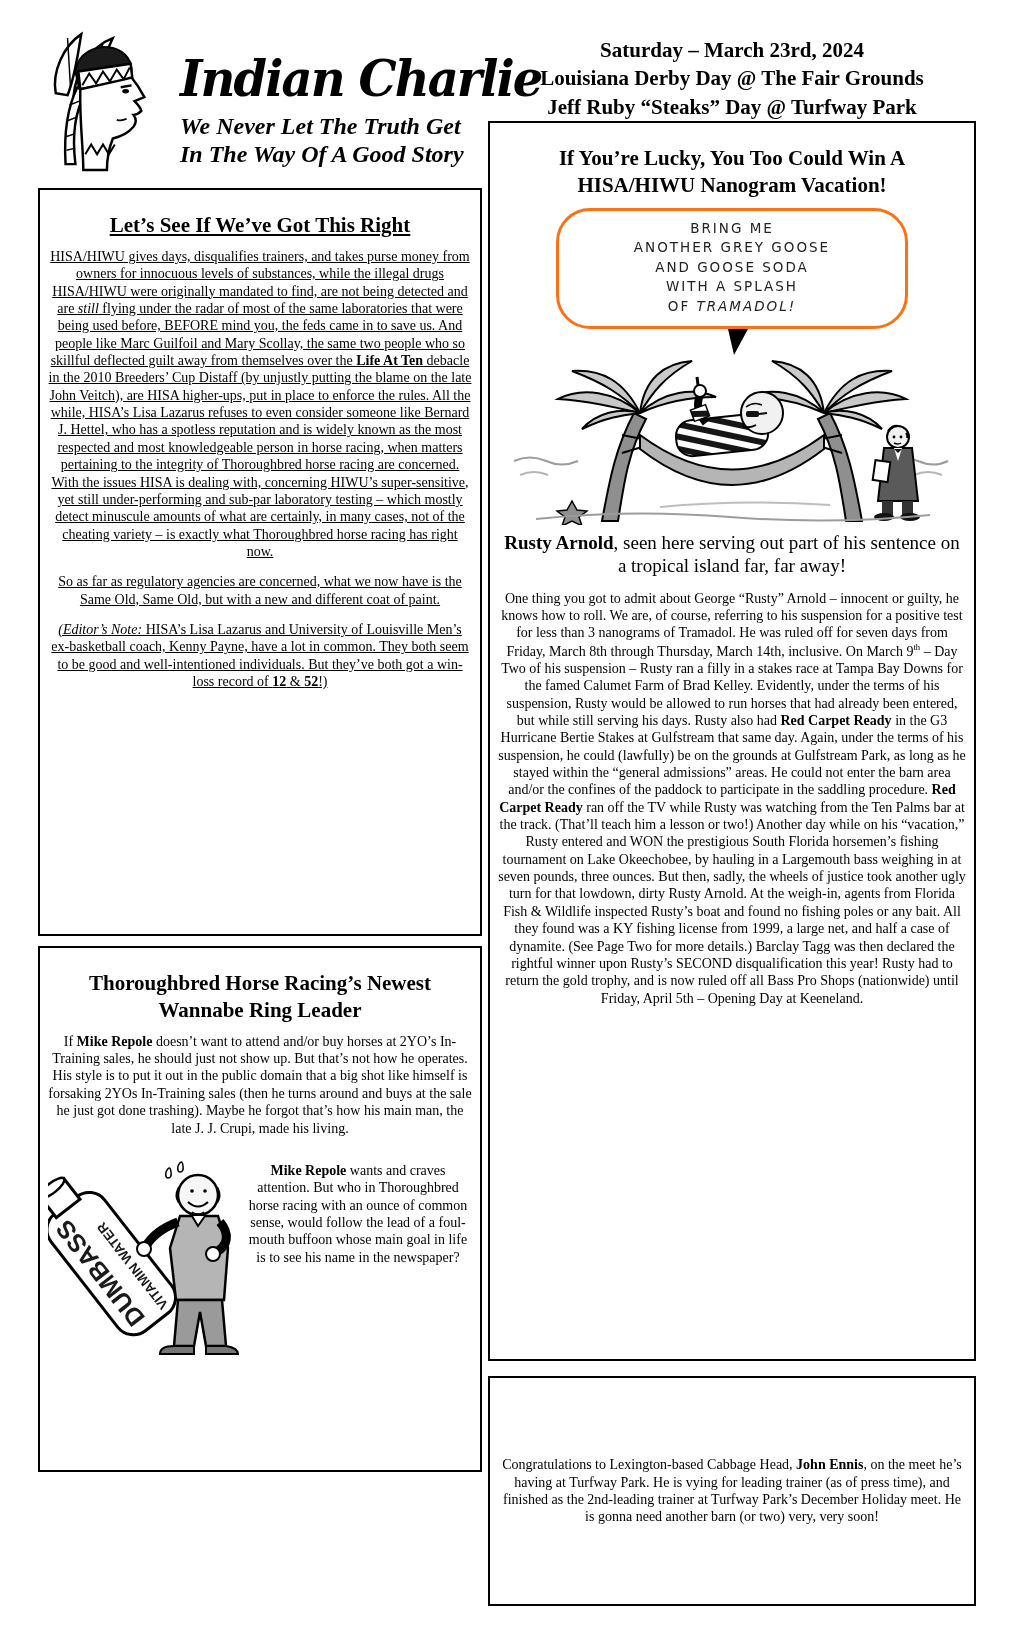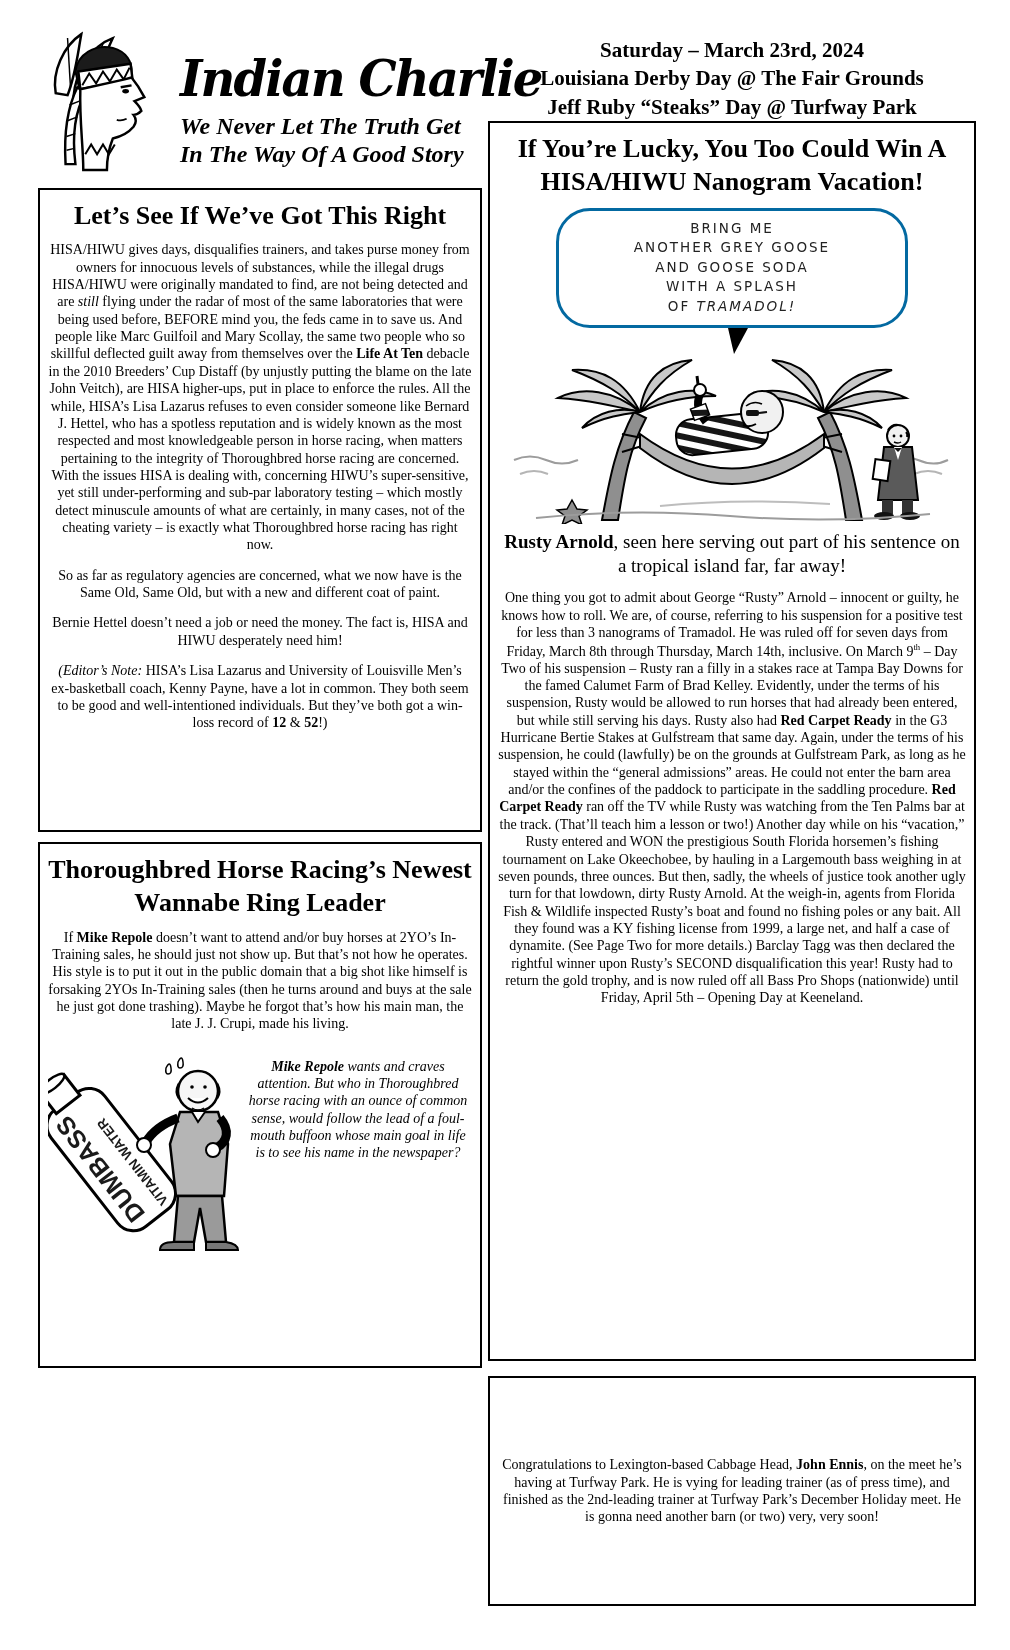--- a/index.html
+++ b/index.html
@@ -20,47 +20,47 @@
     font-size:50px; line-height:1; letter-spacing:-2px; transform:scaleX(.96);
     transform-origin:left; white-space:nowrap;
   }
   .tagline { margin-top:8px; font-weight:bold; font-style:italic; font-size:24px; line-height:1.18; }
 
   
   .dateline { text-align:center; font-weight:bold; font-size:21px; line-height:1.35; }
 
   
   .box { border:2px solid #000; text-align:center; padding:8px 8px; overflow:hidden; background:#fff; }
-  .box-l1 { height:644px; }
+  .box-l1 { height:748px;text-decoration:underline; }
   .box-l2 { height:526px; margin-top:10px; }
   .box-r1 { height:1240px; }
   .box-r2 { height:230px; margin-top:15px; display:flex; align-items:center; justify-content:center; }
-  .box-title { font-size:26px; font-weight:bold; line-height:1.28; margin:1px 0 9px; }
+  .box-title { font-size:21px; font-weight:bold; line-height:1.28; margin:14px 0 9px; }
   p.body { font-size:14px; line-height:1.24; margin:0 0 13px; }
   p.body:last-child { margin-bottom:0; }
   sup { font-size:.62em; }
 
   
   .bubble {
-    width:352px; margin:2px auto 0; border:3px solid #0369a1; border-radius:34px;
+    width:352px; margin:2px auto 0; border:3px solid #f97316; border-radius:34px;
     padding:8px 10px 9px; font-family:"DejaVu Sans", sans-serif;
     font-size:13.5px; letter-spacing:2px; line-height:1.45; color:#222;
   }
   .bubble-tail {
     width:0; height:0; margin:0 auto; position:relative; left:6px;
     border-left:6px solid transparent; border-right:14px solid transparent;
     border-top:26px solid #000;
   }
   .scene { display:block; margin:-6px auto 0; }
   .caption { font-size:19px; line-height:1.24; margin:6px 0 12px; }
 
   
   .cartoon-row { display:flex; align-items:flex-start; margin-top:4px; }
   .cartoon-row svg { flex:0 0 auto; }
-  .cartoon-row p.body { flex:1 1 auto; padding-top:12px;font-style:italic; }
+  .cartoon-row p.body { flex:1 1 auto; padding-top:12px; }
 </style>
 </head>
 <body>
 
 <div>
 
   <div class="col-left">
 
     <header class="masthead">
       <svg width="128" height="158" viewBox="0 0 130 160">
@@ -93,21 +93,20 @@
           <div>We Never Let The Truth Get</div>
           <div>In The Way Of A Good Story</div>
         </div>
       </div>
     </header>
 
     <section class="box box-l1">
       <h2 class="box-title">Let’s See If We’ve Got This Right</h2>
       <p class="body"><span>HISA/HIWU gives days, disqualifies trainers, and takes purse money from owners for innocuous levels of substances, while the illegal drugs HISA/HIWU were originally mandated to find, are not being detected and are </span><span style="font-style: italic;">still</span><span> flying under the radar of most of the same laboratories that were being used before, BEFORE mind you, the feds came in to save us. And people like Marc Guilfoil and Mary Scollay, the same two people who so skillful deflected guilt away from themselves over the </span><span style="font-weight: bold;">Life At Ten</span><span> debacle in the 2010 Breeders’ Cup Distaff (by unjustly putting the blame on the late John Veitch), are HISA higher-ups, put in place to enforce the rules. All the while, HISA’s Lisa Lazarus refuses to even consider someone like Bernard J. Hettel, who has a spotless reputation and is widely known as the most respected and most knowledgeable person in horse racing, when matters pertaining to the integrity of Thoroughbred horse racing are concerned. With the issues HISA is dealing with, concerning HIWU’s super-sensitive, yet still under-performing and sub-par laboratory testing – which mostly detect minuscule amounts of what are certainly, in many cases, not of the cheating variety – is exactly what Thoroughbred horse racing has right now.</span></p>
       <p class="body"><span>So as far as regulatory agencies are concerned, what we now have is the Same Old, Same Old, but with a new and different coat of paint.</span></p>
-      <p class="body"><span>Bernie Hettel doesn’t need a job or need the money. The fact is, HISA and HIWU desperately need him!</span></p>
       <p class="body"><span style="font-style: italic;">(Editor’s Note:</span><span> HISA’s Lisa Lazarus and University of Louisville Men’s ex-basketball coach, Kenny Payne, have a lot in common. They both seem to be good and well-intentioned individuals. But they’ve both got a win-loss record of </span><span style="font-weight: bold;">12</span><span> &amp; </span><span style="font-weight: bold;">52</span><span>!)</span></p>
     </section>
 
     <section class="box box-l2">
       <h2 class="box-title">
         <span>Thoroughbred Horse Racing’s Newest</span><br>
         <span>Wannabe Ring Leader</span>
       </h2>
       <p class="body"><span>If </span><span style="font-weight: bold;">Mike Repole</span><span> doesn’t want to attend and/or buy horses at 2YO’s In-Training sales, he should just not show up. But that’s not how he operates. His style is to put it out in the public domain that a big shot like himself is forsaking 2YOs In-Training sales (then he turns around and buys at the sale he just got done trashing). Maybe he forgot that’s how his main man, the late J. J. Crupi, made his living.</span></p>
       <div class="cartoon-row">

